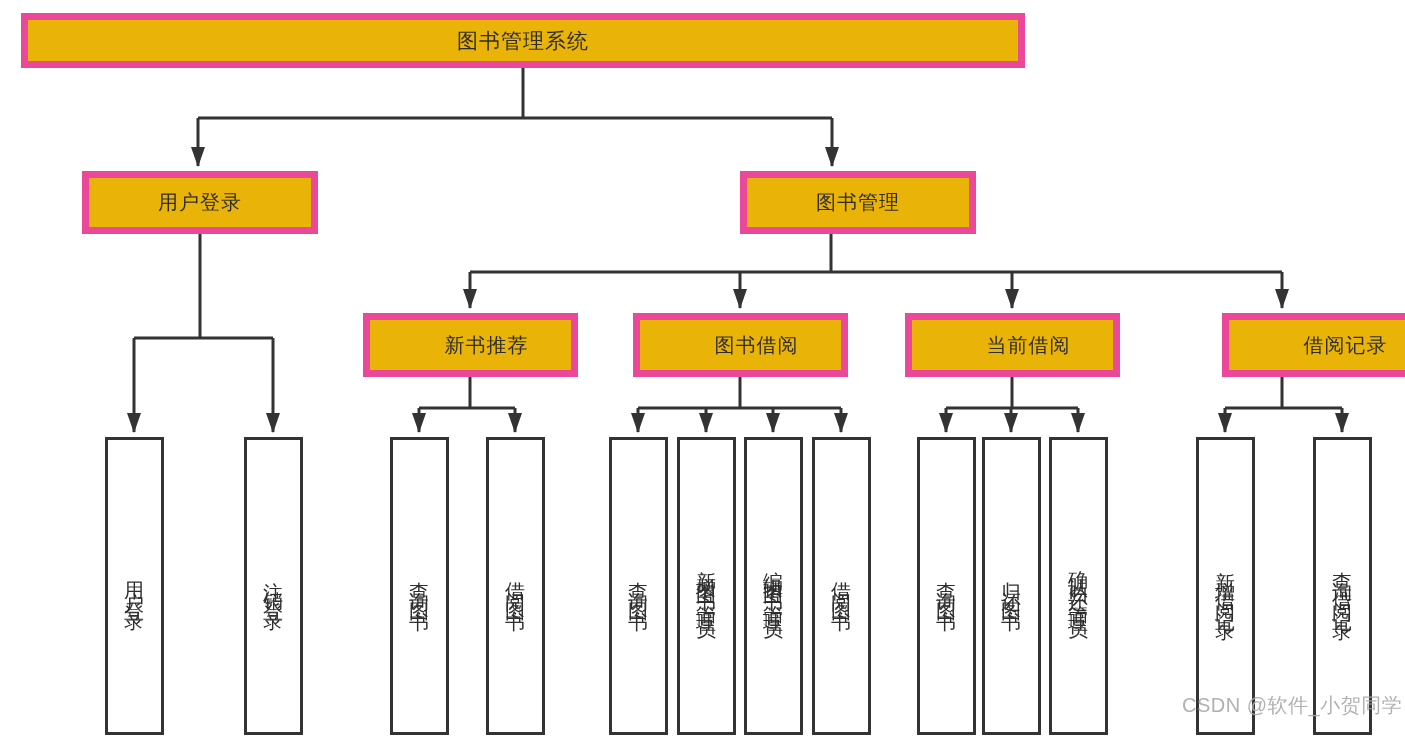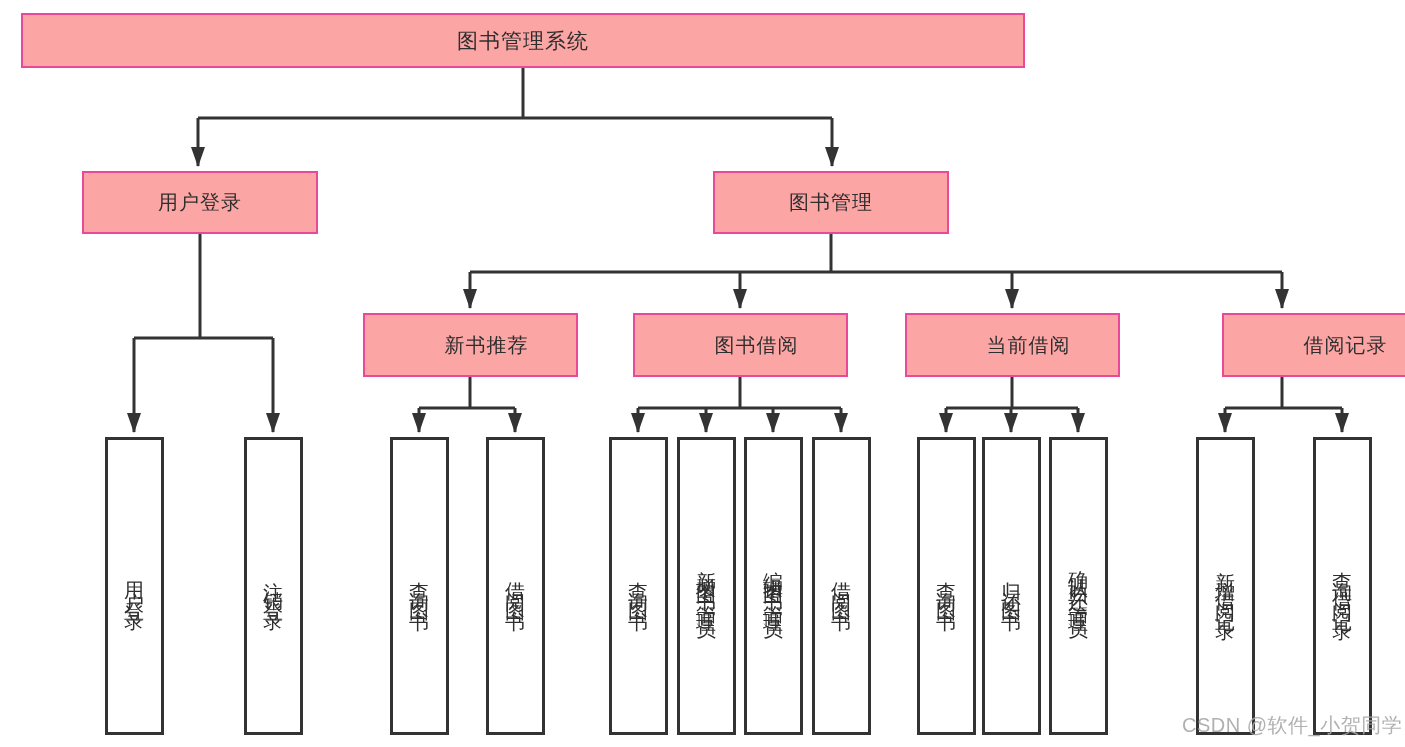--- a/index.html
+++ b/index.html
@@ -2,45 +2,45 @@
 <html><head>
 <meta charset="utf-8">
 <style>
   html,body{margin:0;padding:0;background:#ffffff;}
   .canvas{
     position:relative;width:1405px;height:747px;background:#ffffff;overflow:hidden;
     font-family:"Liberation Sans","DejaVu Sans",sans-serif;color:#2e2e2e;
   }
   .wires{position:absolute;left:0;top:0;width:1405px;height:747px;pointer-events:none;}
   .node{
-    position:absolute;box-sizing:border-box;border:2px solid #ec4899;background:#fca5a5;
+    position:absolute;box-sizing:border-box;border:7px solid #ec4899;background:#eab308;
     display:flex;align-items:center;justify-content:center;
     font-size:20px;letter-spacing:1px;color:#2e2e2e;z-index:2;
   }
   .node.root{left:21px;top:13px;width:1004px;height:55px;font-size:21px;}
   .node.lv2{top:171px;width:236px;height:63px;}
   .node.lv2.ul{left:82px;}
-  .node.lv2.bm{left:713px;font-family:Liberation Serif, serif;}
+  .node.lv2.bm{left:740px;font-family:Liberation Serif, serif;}
   .node.lv3{top:313px;width:215px;height:64px;padding-left:32px;}
   .node.lv3.nb{left:363px;}
   .node.lv3.bb{left:633px;font-family:Liberation Serif, serif;}
   .node.lv3.cb{left:905px;}
   .node.lv3.br{left:1222px;}
   .leaf{
     position:absolute;top:437px;width:59px;height:298px;box-sizing:border-box;
     border:3px solid #333333;background:#ffffff;z-index:2;
     display:flex;align-items:center;justify-content:center;
   }
   .leaf .vtext{
     writing-mode:vertical-rl;text-orientation:mixed;
     font-size:20px;letter-spacing:10px;line-height:1;color:#2e2e2e;white-space:nowrap;
   }
   .leaf.long .vtext{letter-spacing:7px;}
   .watermark{
-    position:absolute;left:1182px;top:712px;z-index:5;
+    position:absolute;left:1182px;top:692px;z-index:5;
     font-size:20px;color:rgba(168,168,168,0.9);letter-spacing:0.5px;white-space:nowrap;
   }
 </style>
 </head>
 <body>
 
 <div class="canvas">
 
   <svg class="wires" width="1405" height="747" viewBox="0 0 1405 747" xmlns="http://www.w3.org/2000/svg">
     <defs>

